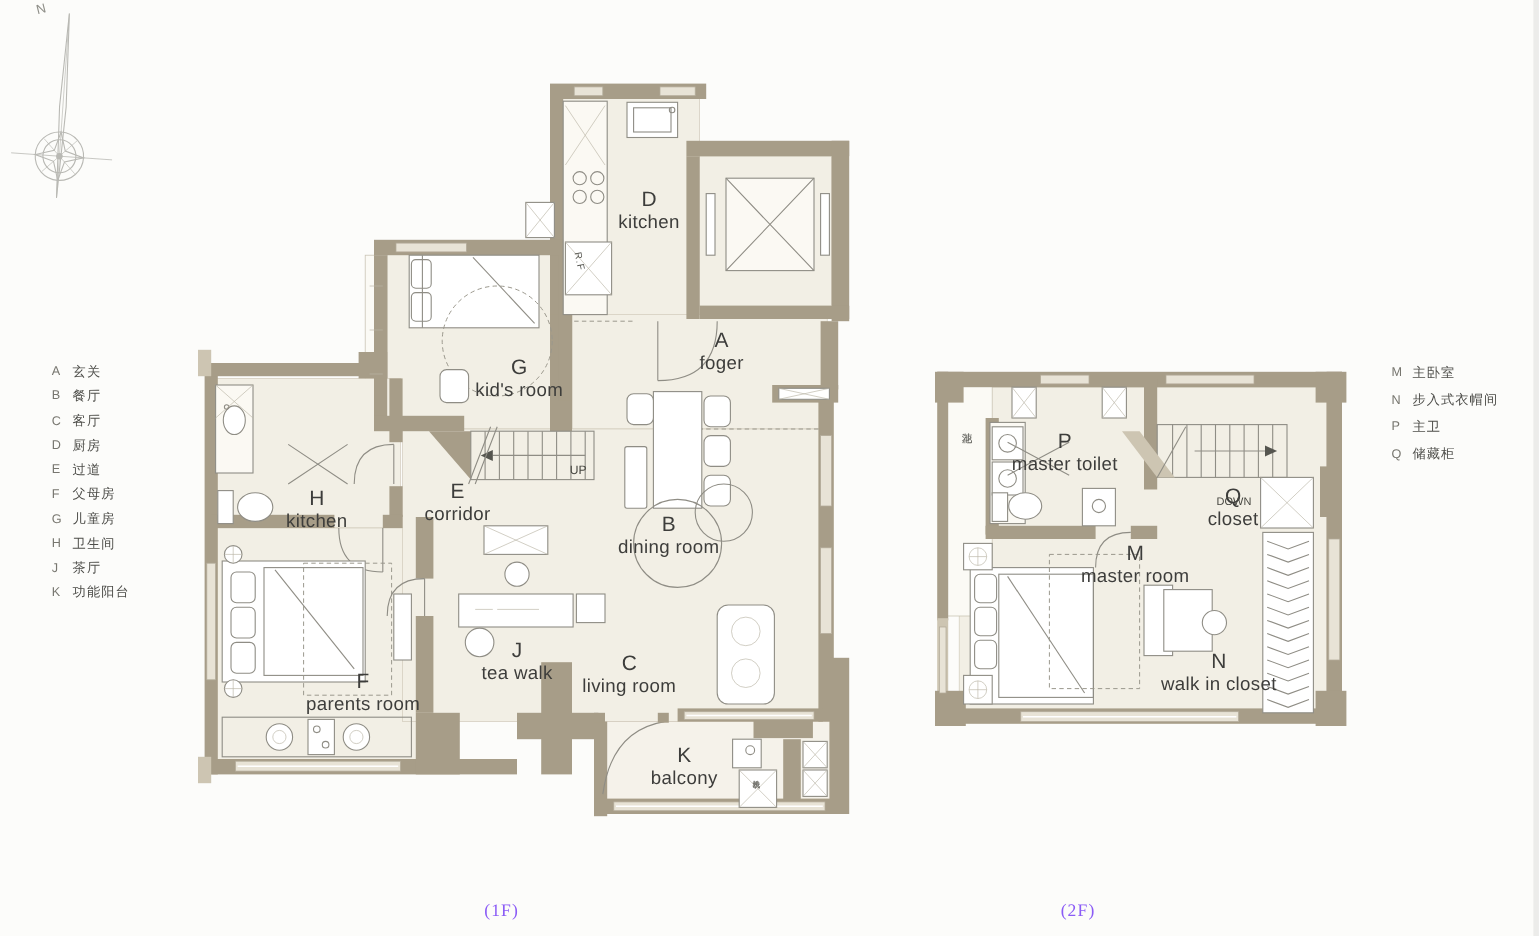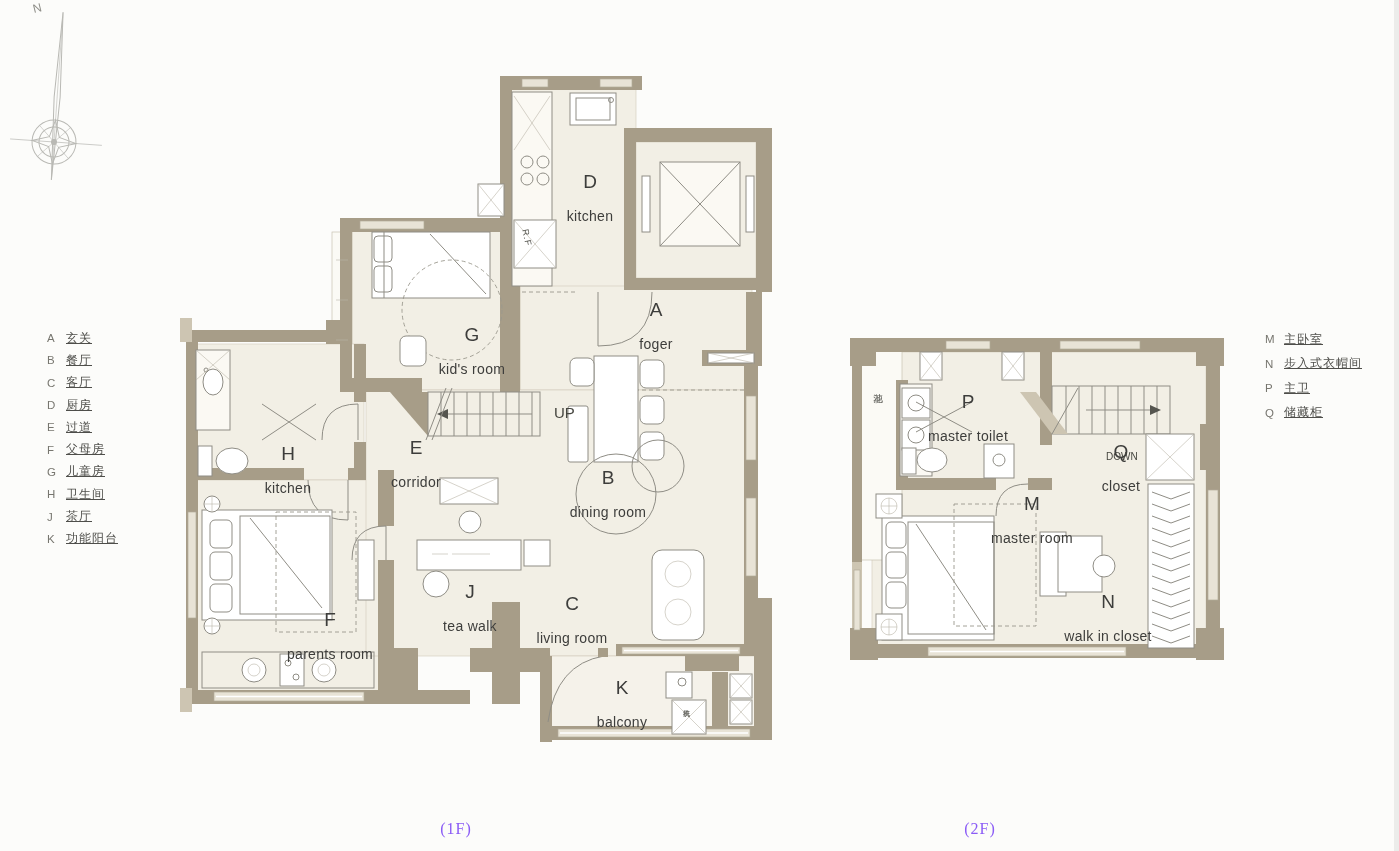--- a/index.html
+++ b/index.html
@@ -16,36 +16,36 @@
   .win{fill:#e8e3d6;stroke:#b3ab99;stroke-width:.7}
   .f{fill:none;stroke:#8f8d85;stroke-width:1}
   .ffill{fill:#fbf9f3;stroke:#8f8d85;stroke-width:1}
   .wfill{fill:#ffffff;stroke:#8f8d85;stroke-width:1}
   .dash{fill:none;stroke:#9a978c;stroke-width:.9;stroke-dasharray:4 3}
   .thin{fill:none;stroke:#bab5a7;stroke-width:.6}
   .wht{stroke:#ffffff;stroke-width:1.4}
   
   .room-label{position:absolute;transform:translateX(-50%);text-align:center;color:#3d3d3b;line-height:1;}
   .room-letter{font-size:19px;}
-  .room-name{font-size:14px;margin-top:18px;white-space:nowrap;letter-spacing:.3px;}
+  .room-name{font-size:17px;margin-top:2px;white-space:nowrap;letter-spacing:.3px;}
   .ann{position:absolute;color:#45453f;white-space:nowrap;}
-  .ann-up{left:518px;top:404px;font-size:15px;padding-left:36px;}
+  .ann-up{left:518px;top:422px;font-size:11px;}
   .ann-down{left:1062px;top:451px;font-size:10px;padding-left:44px;}
   .ann-rf{left:530px;top:228px;font-size:9px;transform:rotate(78deg);transform-origin:left top;letter-spacing:1px;color:#55554f;}
   .vert{writing-mode:vertical-rl;text-orientation:upright;}
   .ann-washer{left:681px;top:704px;font-size:7px;color:#6a6a64;letter-spacing:0;}
   .ann-flower{left:871px;top:386px;font-size:9.5px;color:#6b6b66;}
   .caption{position:absolute;transform:translateX(-50%);font-family:"Liberation Serif",serif;
            font-size:16px;color:#8b5cf6;letter-spacing:1px;}
   
   .legend{position:absolute;color:#4e4e4a;}
   .legend .li{height:22.3px;display:flex;align-items:center;font-size:12px;}
   .legend.rt .li{height:24.5px;}
   .legend .ll{display:inline-block;width:19px;color:#77766f;font-size:11.5px;}
-  .legend .lt{letter-spacing:1px;text-decoration:underline;}
+  .legend .lt{letter-spacing:1px;}
   
   .compass-n{position:absolute;left:33px;top:1px;font-size:12px;color:#8e8e88;transform:rotate(-14deg);}
 </style>
 </head>
 <body>
 
 <div class="canvas">
   <div class="edge-strip"></div>
 
   <svg class="plan" style="left:4px;top:2px" width="110" height="200" viewBox="0 0 110 200">

